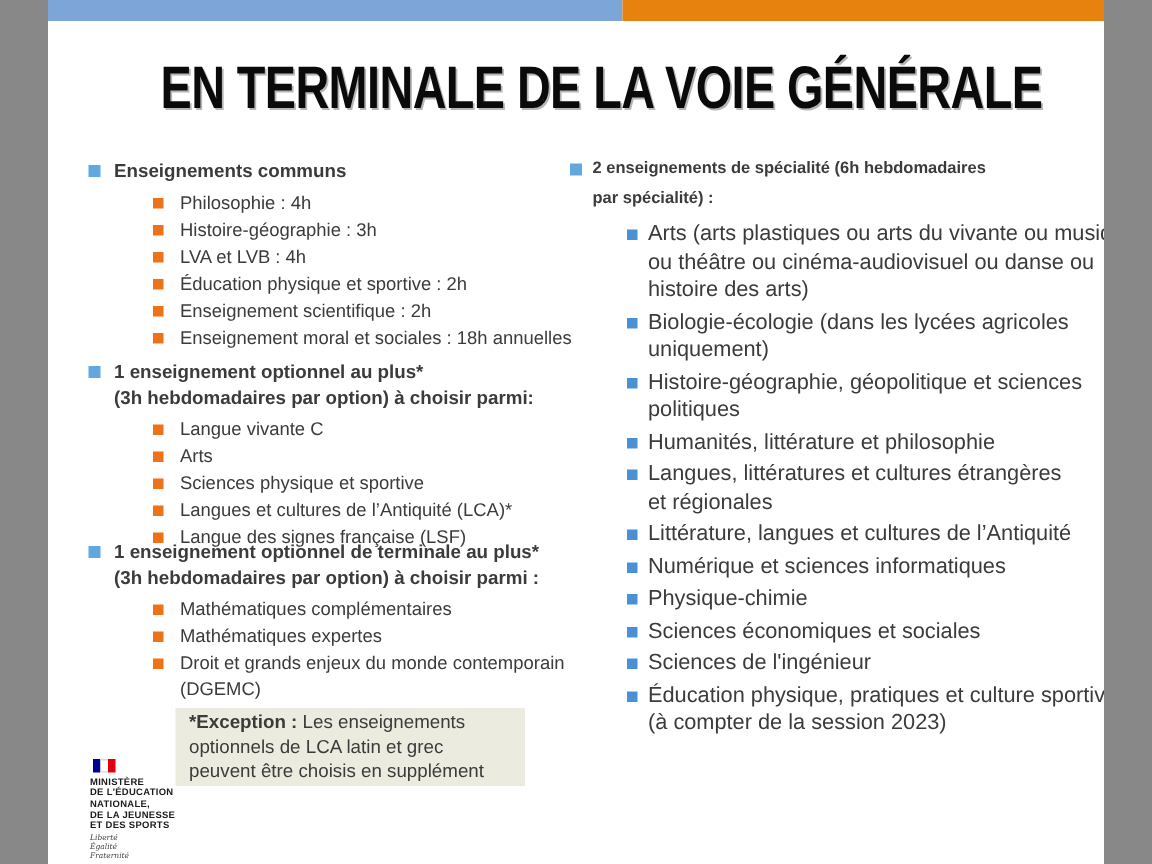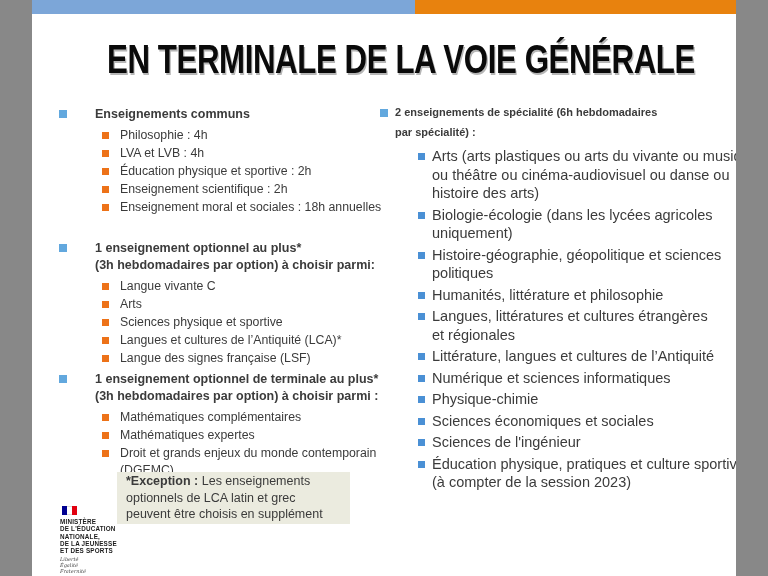--- a/index.html
+++ b/index.html
@@ -24,28 +24,28 @@
   
   .li-row { display:flex; align-items:flex-start; }
   .bullet { flex:0 0 auto; display:inline-block; }
   .bullet.header-blue { width:8px; height:8px; background:var(--bullet_header_blue); }
   .bullet.blue   { width:7px; height:7px; background:var(--bullet_sub_blue); }
   .bullet.orange { width:7px; height:7px; background:var(--bullet_orange); }
   .li-text { white-space:pre; }
 
   
   .lsec { position:absolute; left:25px; width:322px; font-size:12.3px; line-height:17px; }
-  .lsec .sec-header { font-weight:700; font-size:12.5px; margin-bottom:4px;gap:19px; }
+  .lsec .sec-header { font-weight:700; font-size:12.5px; margin-bottom:4px; }
   .lsec .sec-header .bullet { margin:4px 9px 0 2px; }
   .lsec .items { padding-left:45px; }
   .lsec .items .li-row { margin-bottom:1px; }
   .lsec .items .bullet { margin:5px 11px 0 0; }
   #lsec1 { top:106px; }
   #lsec2 { top:240px; }
-  #lsec3 { top:371px; }
+  #lsec3 { top:360px; }
 
   .exception {
     position:absolute; left:85px; top:472px; width:233px;
     background:var(--exception_bg); padding:1px 9px; box-sizing:border-box;
     font-size:12.5px; line-height:16.5px; white-space:pre;
   }
   .exception .bold { font-weight:700; }
 
   
   .rcol { position:absolute; left:348px; top:103px; width:402px; }
@@ -81,20 +81,24 @@
 
   <section class="lsec" id="lsec1">
     <div class="sec-header li-row">
       <span class="bullet header-blue"></span>
       <span class="li-text">Enseignements communs</span>
     </div>
     <div class="items">
         <div class="li-row">
           <span class="bullet orange"></span>
           <span class="li-text">Philosophie : 4h</span>
+        </div>
+        <div class="li-row">
+          <span class="bullet orange"></span>
+          <span class="li-text">Histoire-géographie : 3h</span>
         </div>
         <div class="li-row">
           <span class="bullet orange"></span>
           <span class="li-text">LVA et LVB : 4h</span>
         </div>
         <div class="li-row">
           <span class="bullet orange"></span>
           <span class="li-text">Éducation physique et sportive : 2h</span>
         </div>
         <div class="li-row">

